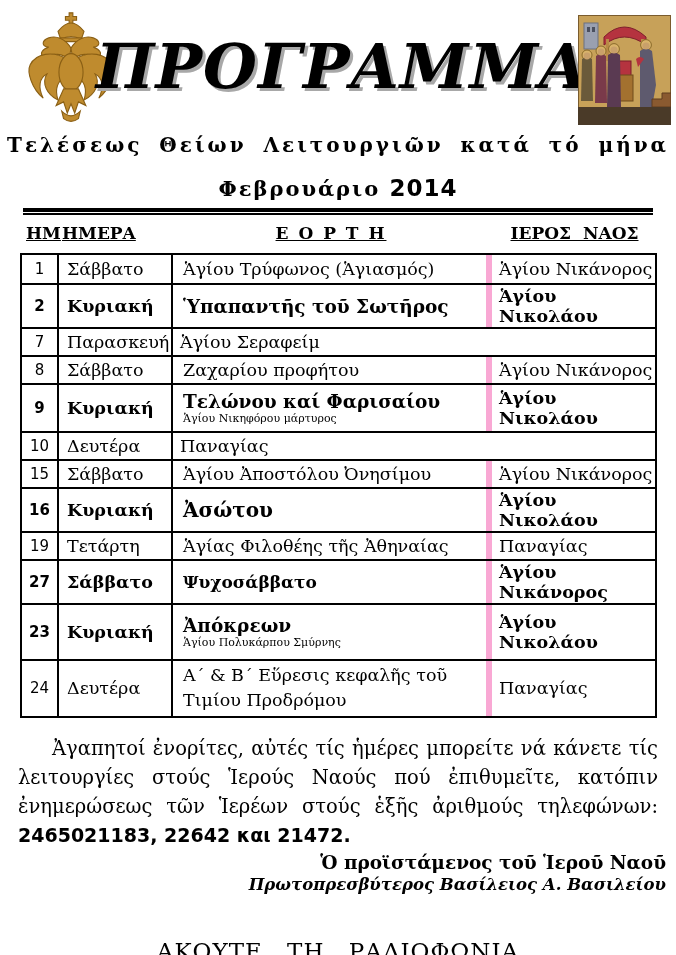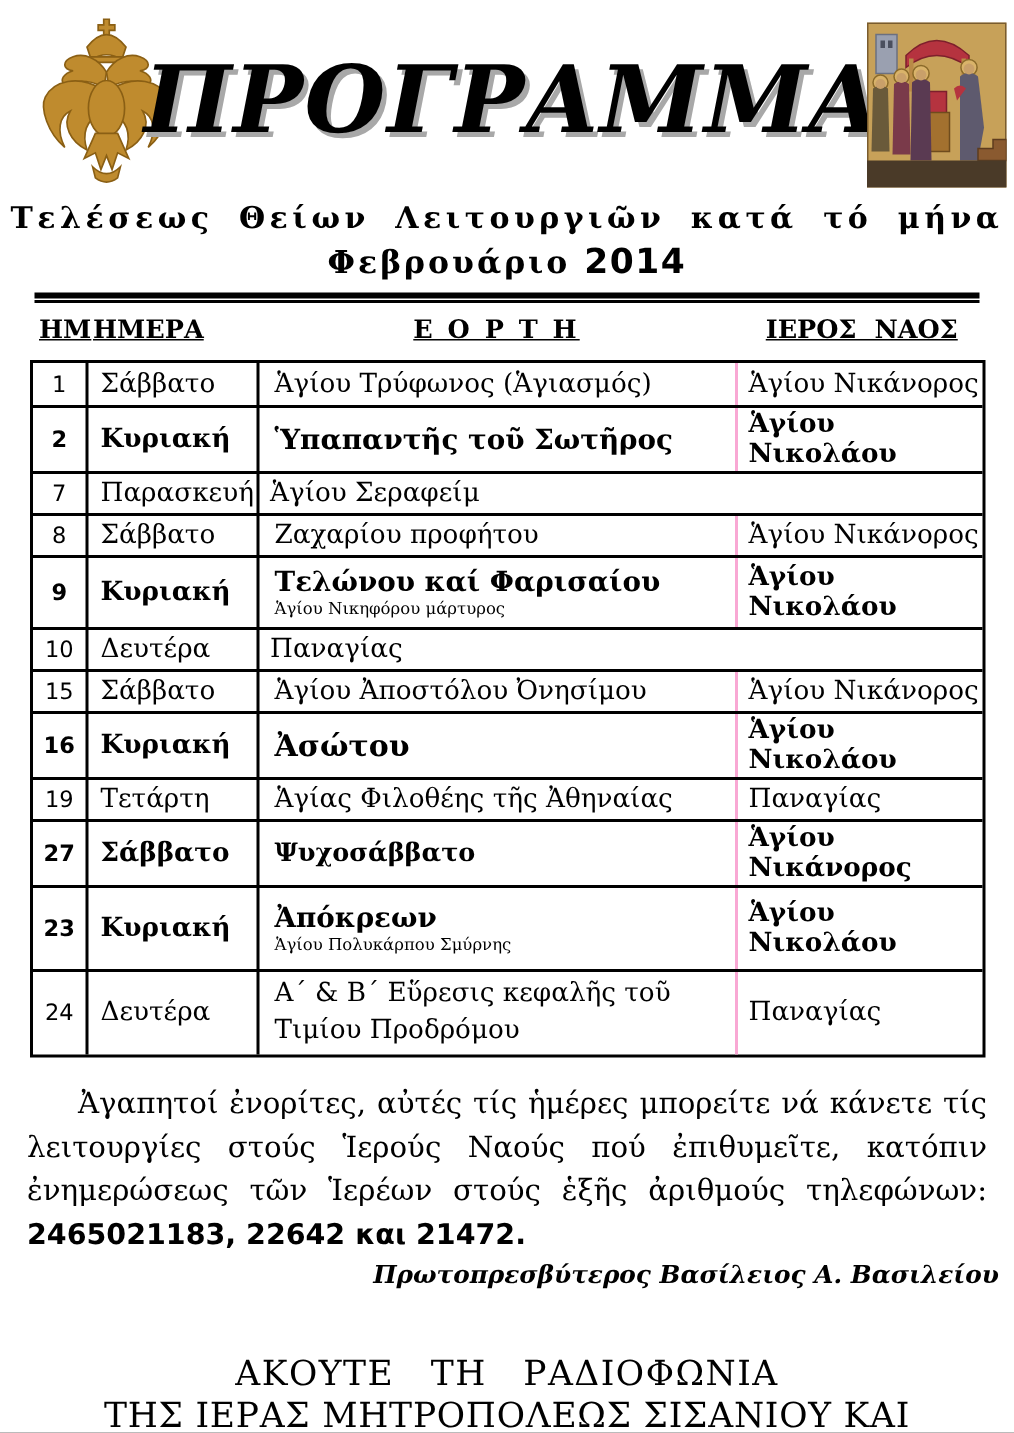--- a/index.html
+++ b/index.html
@@ -21,21 +21,21 @@
     text-shadow:3px 3px 0 #a8a8a8;
     white-space:nowrap;
   }
   .hicon { position:absolute; right:5px; top:15px; width:93px; height:110px; }
 
   
   .sub1 {
     text-align:center; font-weight:bold; font-size:20px;
     letter-spacing:3px; word-spacing:7px; margin-top:3px;
   }
-  .sub2 { text-align:center; font-weight:bold; font-size:21px; letter-spacing:2px; margin-top:5px; }
+  .sub2 { text-align:center; font-weight:bold; font-size:21px; letter-spacing:2px; margin-top:18px; }
   .sub2 .year { font-family:"DejaVu Sans", sans-serif; font-size:23px; letter-spacing:1px; }
 
   .dbl-rule {
     width:630px; margin:7px auto 0; height:7px;
     border-top:4px solid #000; border-bottom:2px solid #000;
   }
 
   
   .chdr { position:relative; height:25px; margin-top:8px; font-weight:bold; font-size:17px; }
   .chdr span { position:absolute; text-decoration:underline; white-space:nowrap; }
@@ -44,21 +44,21 @@
   .chdr .h-feast{ left:170px; width:322px; text-align:center; letter-spacing:2px; }
   .chdr .h-naos { left:492px; width:165px; text-align:center; word-spacing:6px; }
 
   
   .sched { margin:5px 0 0 20px; width:637px; border:2px solid #000; }
   .trow { display:flex; min-height:28px; border-top:2px solid #000; align-items:stretch; }
   .trow:first-child { border-top:none; }
   .c1 { width:37px; border-right:2px solid #000; display:flex; align-items:center; justify-content:center;
         font-family:"DejaVu Sans", sans-serif; font-size:15px; }
   .c2 { width:114px; border-right:2px solid #000; display:flex; align-items:center; padding:1px 2px 1px 8px; font-size:17.5px; }
-  .c3 { flex:1; border-right:2px solid #f9a8d4; display:flex; flex-direction:column; justify-content:center; padding:2px 4px 2px 10px; font-size:17.5px; }
+  .c3 { flex:1; border-right:6px solid #f9a8d4; display:flex; flex-direction:column; justify-content:center; padding:2px 4px 2px 10px; font-size:17.5px; }
   .c4 { width:163px; display:flex; align-items:center; padding:1px 2px 1px 7px; font-size:17.5px; }
   .trow.b .c1, .trow.b .c2, .trow.b .c4 { font-weight:bold; }
   .trow.b .feast1 { font-weight:bold; font-size:18.5px; }
   .trow.h2  { min-height:48px; }
   .trow.h23 { min-height:56px; }
   .trow.h24 { min-height:52px; }
   .trow.big16 .feast1 { font-size:20px; }
   .trow.big22 .feast1 { font-size:17px; }
   .feast2 { font-weight:normal; font-size:11px; }
   .trow.h24 .c3 { line-height:1.45; }
@@ -250,20 +250,21 @@
           <span class="feast1">Α΄ &amp; Β΄ Εὕρεσις κεφαλῆς τοῦ Τιμίου Προδρόμου</span>
         </div>
       <div class="c4">Παναγίας</div>
     </div>
 
   </div>
 
   <p class="notice"><span>Ἀγαπητοί ἐνορίτες, αὐτές τίς ἡμέρες μπορείτε νά κάνετε τίς λειτουργίες στούς Ἱερούς Ναούς πού ἐπιθυμεῖτε, κατόπιν ἐνημερώσεως τῶν Ἱερέων στούς ἑξῆς ἀριθμούς τηλεφώνων: </span><span class="phones">2465021183, 22642 και 21472.</span></p>
 
   <div class="sign">
+    <div class="s1">Ὁ προϊστάμενος τοῦ Ἱεροῦ Ναοῦ</div>
     <div class="s2">Πρωτοπρεσβύτερος Βασίλειος Α. Βασιλείου</div>
   </div>
 
   <div class="radio">
     <div class="r1">ΑΚΟΥΤΕ ΤΗ ΡΑΔΙΟΦΩΝΙΑ</div>
     <div class="r2">ΤΗΣ ΙΕΡΑΣ ΜΗΤΡΟΠΟΛΕΩΣ ΣΙΣΑΝΙΟΥ ΚΑΙ ΣΙΑΤΙΣΤΗΣ</div>
 
   </div>
 
 </div>

